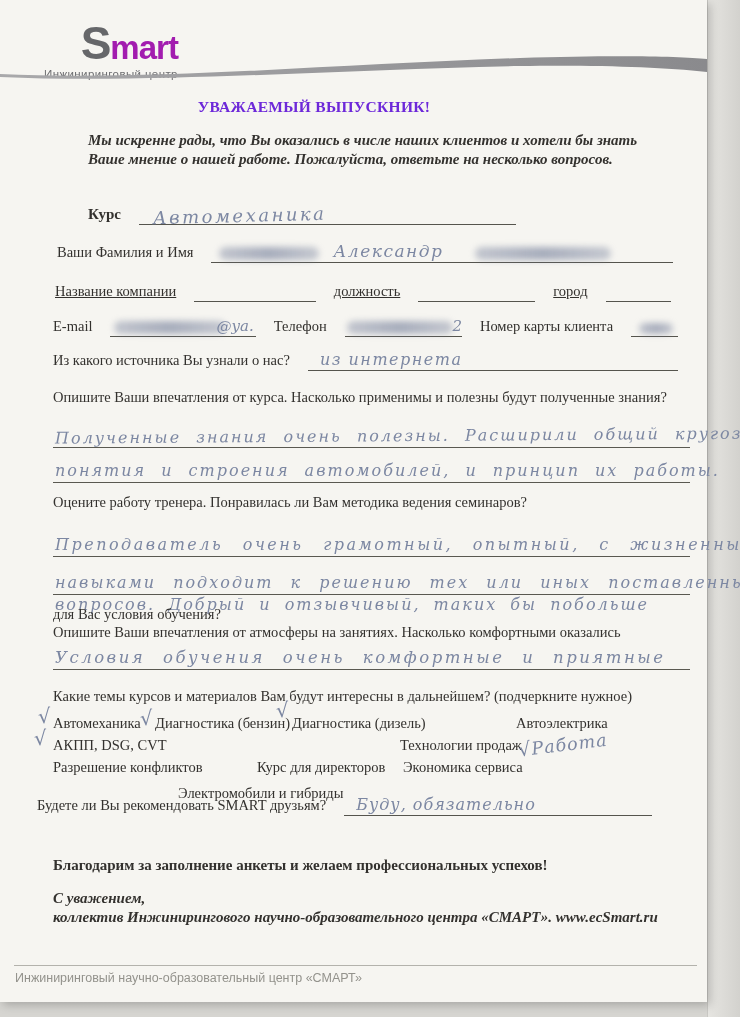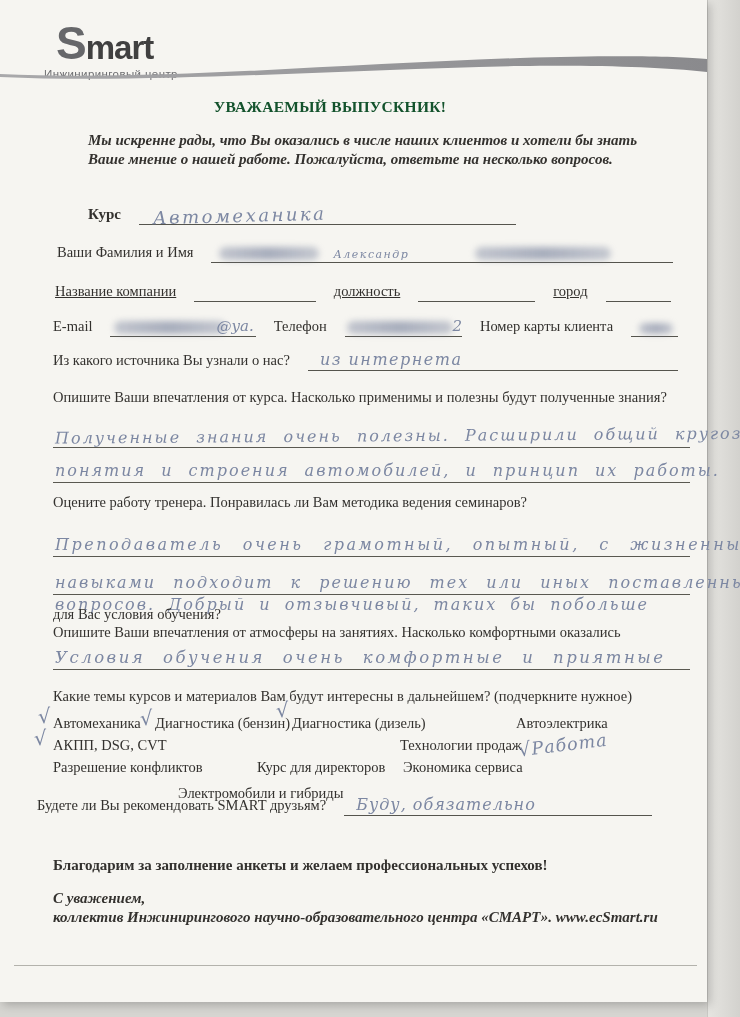--- a/index.html
+++ b/index.html
@@ -8,31 +8,31 @@
           font-family:"Liberation Serif",serif;}
   .paper{position:absolute;left:0;top:0;width:707px;height:1002px;
          background:#f6f5f1;box-shadow:3px 3px 9px rgba(0,0,0,.22);
          color:#33312e;}
   .edge-strip{position:absolute;left:707px;top:0;width:33px;height:1017px;
               background:linear-gradient(90deg,#e6e5e1,#d2d1cd);border-left:1px solid #c9c8c4;}
 
   
   .logo{position:absolute;left:44px;top:16px;}
   .logo-text{font-family:"Liberation Sans",sans-serif;font-weight:bold;
-             font-size:33px;color:#404040;margin-left:12px;letter-spacing:-1px;}
+             font-size:33px;color:#a21caf;margin-left:12px;letter-spacing:-1px;text-align:right;}
   .logo-text::first-letter{font-size:46px;color:#66676a;}
   .logo-sub{font-family:"Liberation Sans",sans-serif;font-size:11.5px;color:#6c6d70;
             letter-spacing:.4px;margin-top:-2px;}
   .contact{position:absolute;top:26px;right:52px;font-family:"Liberation Sans",sans-serif;
            font-size:12px;color:#87888b;}
   .swoosh{position:absolute;left:0;top:50px;}
 
   
-  .title{position:absolute;top:98px;left:16px;width:628px;text-align:center;
-         font-weight:bold;font-size:15.5px;letter-spacing:.3px;color:#14532d;}
+  .title{position:absolute;top:98px;left:0;width:628px;text-align:center;
+         font-weight:bold;font-size:15.5px;letter-spacing:.3px;color:#6d28d9;}
   .intro{position:absolute;top:131px;left:88px;font-weight:bold;font-style:italic;
          font-size:15px;line-height:18.5px;color:#34322f;}
 
   
   .row{position:absolute;display:flex;align-items:center;gap:18px;font-size:14.5px;}
   .rule{flex:1;border-bottom:1px solid #55544d;height:20px;position:relative;}
   .lbl{white-space:nowrap;}
   .bold{font-weight:bold;}
 
   .hw{font-family:"DejaVu Serif",serif;font-style:italic;color:#7c87a2;
@@ -40,21 +40,21 @@
   .blob{position:absolute;bottom:2px;height:13px;border-radius:7px;
         background:linear-gradient(90deg,rgba(118,128,155,.40),rgba(118,128,155,.62),rgba(118,128,155,.38));
         filter:blur(3px);}
 
   .row-course{top:204px;left:88px;width:428px;}
   .row-course .lbl{font-size:15px;}
   .hw-course{left:14px;bottom:-2px;font-size:18px;letter-spacing:2.5px;transform:rotate(-1.5deg);}
 
   .row-name{top:242px;left:57px;width:616px;}
   .blob-surname{left:8px;width:100px;}
-  .hw-name{left:122px;font-size:11px;letter-spacing:1.5px;}
+  .hw-name{left:122px;font-size:17px;letter-spacing:1.5px;}
   .blob-name2{left:264px;width:136px;}
 
   .row-company{top:281px;left:55px;width:616px;text-decoration:underline;}
   .r-flex13{flex:1.3;} .r-flex125{flex:1.25;} .r-flex07{flex:.7;}
 
   .row-email{top:316px;left:53px;width:625px;}
   .r-email{flex:1.3;} .r-phone{flex:1.05;} .r-card{flex:.42;}
   .blob-email{left:4px;width:112px;}
   .hw-emailtail{right:2px;font-size:15px;}
   .blob-phone{left:2px;width:106px;}
@@ -229,15 +229,16 @@
       </span>
     </div>
 
     <div class="thanks">Благодарим за заполнение анкеты и желаем профессиональных успехов!</div>
     <div class="signoff">
       <div>С уважением,</div>
       <div>коллектив Инжинирингового научно-образовательного центра «СМАРТ». www.ecSmart.ru</div>
     </div>
 
     <div class="footer-line"></div>
+    <div class="footer-text">Инжиниринговый научно-образовательный центр «СМАРТ»</div>
 
   </div>
 </div>
 
 </body></html>

